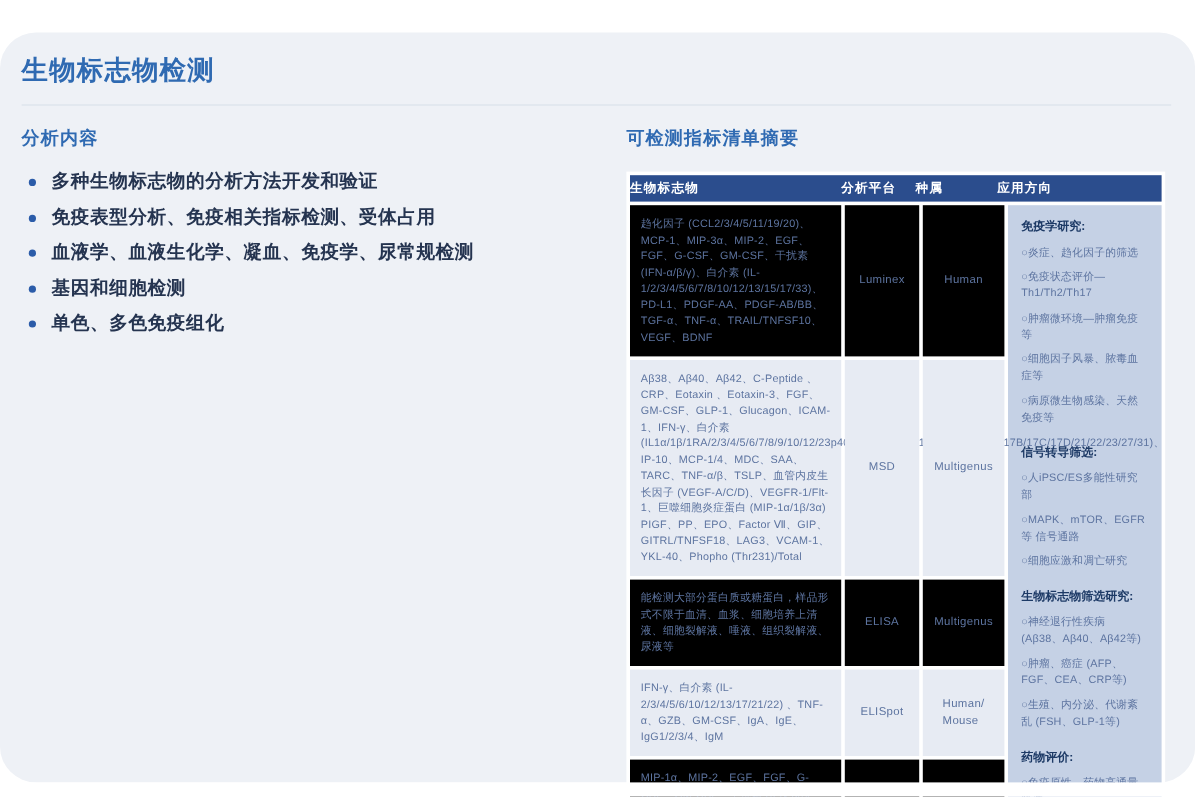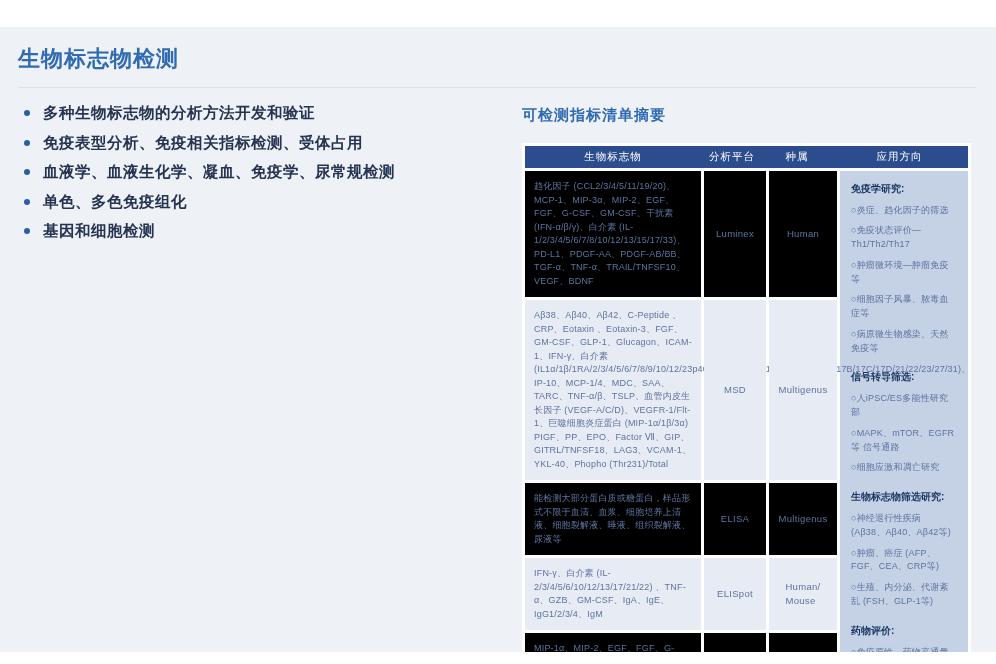--- a/index.html
+++ b/index.html
@@ -1,34 +1,34 @@
 <!DOCTYPE html>
 <html><head>
 <meta charset="utf-8">
 <style>
   html,body{margin:0;padding:0;}
   body{font-family:"Liberation Sans","DejaVu Sans",sans-serif;background:#ffffff;}
   .screen{position:relative;width:996px;height:664px;background:#ffffff;overflow:hidden;}
   .panel{position:absolute;left:0;right:0;top:27px;height:625px;background:#eef1f6;
-         box-sizing:border-box;padding:15px 20px 0 18px;}
+         box-sizing:border-box;padding:15px 20px 0 18px;border-radius:30px;}
   .page-title{color:#2f6ab2;font-size:22px;font-weight:700;letter-spacing:1px;margin:2px 0 0 0;}
   .divider{border:none;border-top:1px solid #dbe1ea;margin:13px 0 16px 0;}
   .columns{display:flex;gap:26px;}
   .left-col{width:478px;flex:0 0 auto;}
   .right-col{flex:1 1 auto;min-width:0;}
   .section-heading{color:#2f6ab2;font-size:15px;font-weight:700;letter-spacing:1px;margin:2px 0 18px 0;}
   ul.bullets{list-style:none;margin:0;padding:0 0 0 6px;}
   ul.bullets li{display:flex;align-items:flex-start;gap:13px;margin-bottom:11px;
                 font-size:15.5px;font-weight:700;color:#253450;letter-spacing:0.5px;line-height:1.2;}
   .dot{flex:0 0 auto;width:6px;height:6px;border-radius:50%;background:#2b5ca9;margin-top:6px;}
 
   .ctable{background:#ffffff;padding:3px;width:449px;box-sizing:border-box;}
   .thead{display:grid;grid-template-columns:176px 62px 68px 1fr;
          background:#2b4d8d;height:22px;align-items:center;}
-  .thead .th{color:#ffffff;font-size:10.5px;font-weight:400;text-align:center;letter-spacing:1px;}
+  .thead .th{color:#ffffff;font-size:10.5px;font-weight:700;text-align:left;letter-spacing:1px;}
   .tbody{display:grid;grid-template-columns:176px 62px 68px 1fr;gap:3px;margin-top:3px;}
   .cell{box-sizing:border-box;font-size:9px;color:#5d74a0;}
   .bg-dark{background:#000000;}
   .bg-light{background:#e7ebf3;}
   .bio{padding:9px 9px;line-height:1.5;letter-spacing:0.2px;}
   .mid{display:flex;align-items:center;justify-content:center;text-align:left;
        font-size:9.5px;letter-spacing:0.3px;white-space:pre-line;line-height:1.5;}
   .r1{grid-row:1;} .r2{grid-row:2;} .r3{grid-row:3;} .r4{grid-row:4;} .r5{grid-row:5;}
   .c1{grid-column:1;} .c2{grid-column:2;} .c3{grid-column:3;}
   .apps{grid-column:4;grid-row:1/span 5;background:#c5d1e5;padding:10px 11px;box-sizing:border-box;}
@@ -41,40 +41,41 @@
 <body>
 
 <div class="screen">
   <div class="panel">
     <h1 class="page-title">生物标志物检测</h1>
     <hr class="divider">
 
     <div class="columns">
 
       <div class="left-col">
+        <h2 class="section-heading">分析内容</h2>
         <ul class="bullets">
           <li>
               <span class="dot"></span>
               <span>多种生物标志物的分析方法开发和验证</span>
             </li>
           <li>
               <span class="dot"></span>
               <span>免疫表型分析、免疫相关指标检测、受体占用</span>
             </li>
           <li>
               <span class="dot"></span>
               <span>血液学、血液生化学、凝血、免疫学、尿常规检测</span>
             </li>
           <li>
               <span class="dot"></span>
-              <span>单色、多色免疫组化</span>
+              <span>基因和细胞检测</span>
             </li>
           <li>
               <span class="dot"></span>
-              <span>基因和细胞检测</span>
+              <span>单色、多色免疫组化</span>
             </li>
         </ul>
       </div>
 
       <div class="right-col">
         <h2 class="section-heading">可检测指标清单摘要</h2>
 
         <div class="ctable">
           <div class="thead">
             <div class="th">生物标志物</div>

